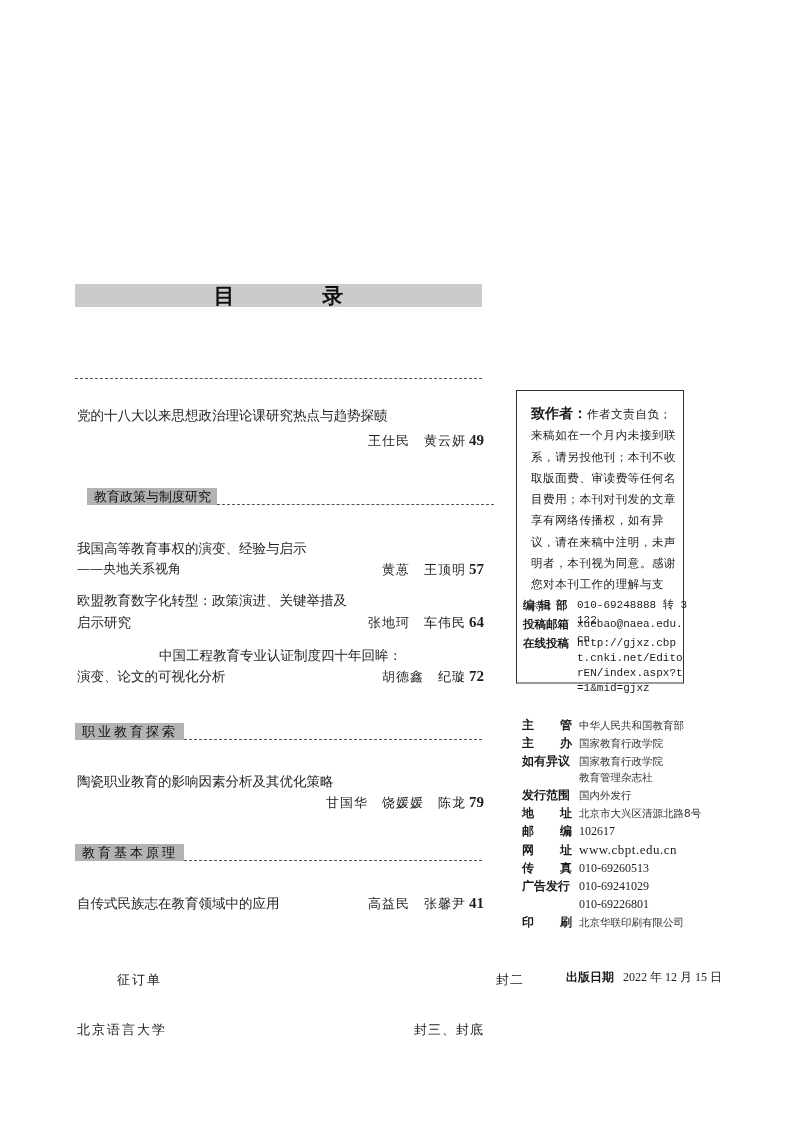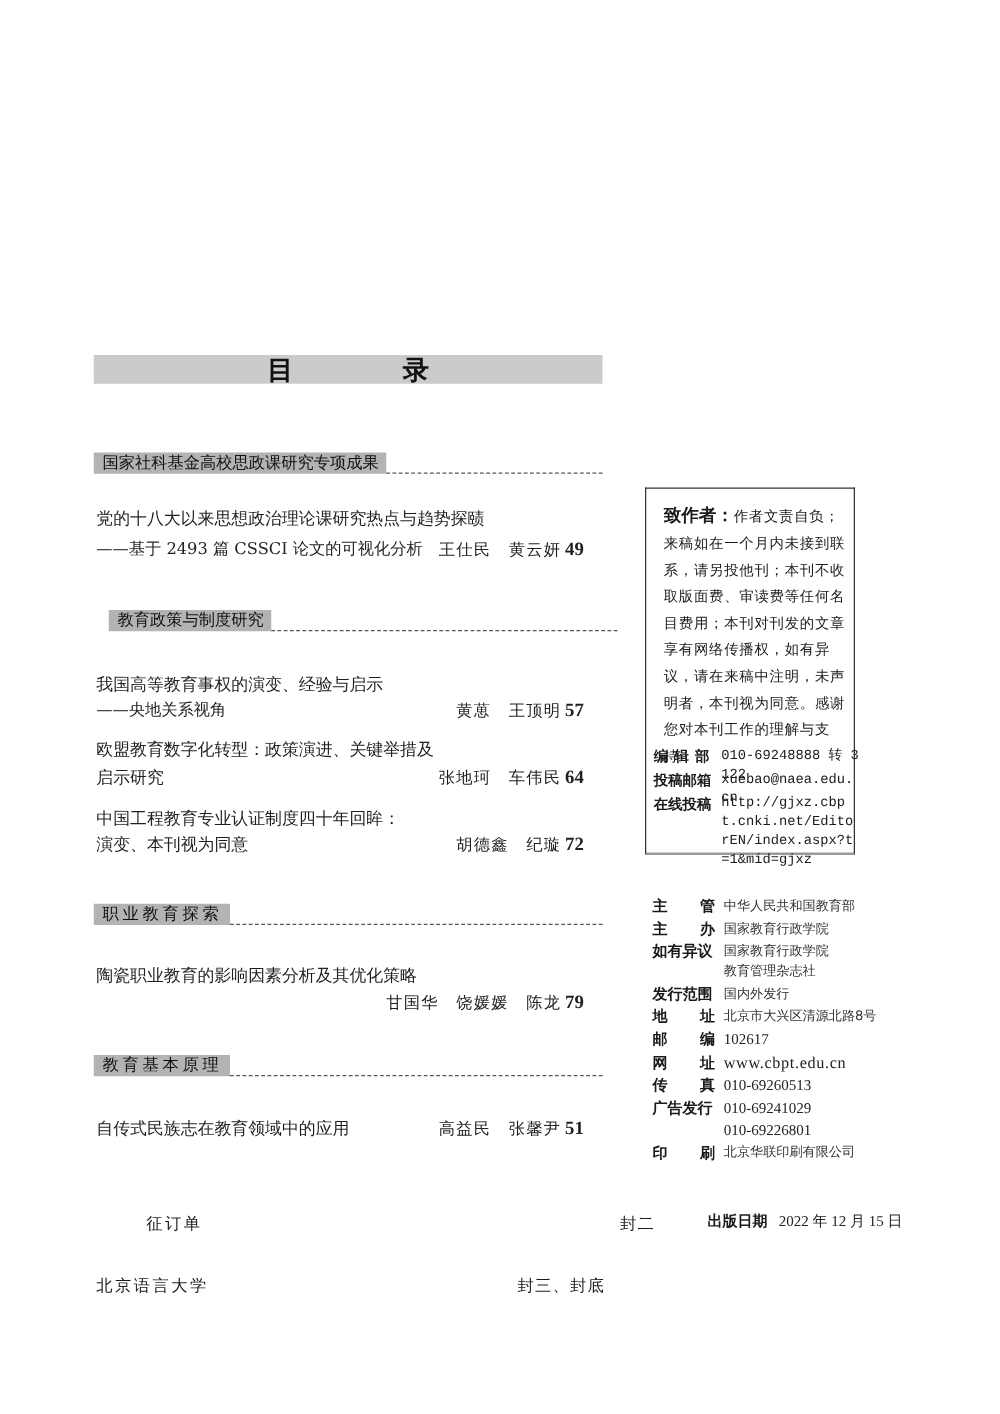--- a/index.html
+++ b/index.html
@@ -39,21 +39,21 @@
     flex: 1; height: 0; border-bottom: 1px dashed #555; margin-bottom: 0px;
   }
 
   
   .art-line {
     left: 77px; width: 407px; height: 20px;
     font-size: 13.5px; line-height: 20px; white-space: nowrap; color: #1f1f1f;
   }
   .art-line.sub { font-family: "DejaVu Serif", serif; font-size: 13px; }
   .right-meta {
-    position: absolute; right: 17px; top: 0;
+    position: absolute; right: 0; top: 0;
     font-family: "DejaVu Serif", serif; font-size: 13px; white-space: nowrap;
   }
   .right-meta .page { font-weight: bold; font-family: "Liberation Serif", serif; font-size: 15px; margin-left: 3px; }
   .right-meta .auth { letter-spacing: 1px; }
   .right-meta .auth + .auth { margin-left: 14px; }
 
   
   .foot-line {
     left: 77px; width: 407px; height: 20px;
     font-family: "DejaVu Serif", serif; font-size: 13px; line-height: 20px;
@@ -109,28 +109,26 @@
   .info .v.web { font-family: "Liberation Serif", serif; font-size: 13px; letter-spacing: 0.5px; color: #222; }
 </style>
 </head>
 <body>
 
 <div class="abs title-bar">
   <span>目  录</span>
 </div>
 
 <div class="abs sec" style="top:361px;">
-  <div class="label">国家社科基金高校思政课研究专项成果</div>
   <div class="dash"></div>
 </div>
 <div class="abs art-line" style="top:405px;">
   <span>党的十八大以来思想政治理论课研究热点与趋势探赜</span>
 </div>
 <div class="abs art-line sub" style="top:430px;">
-  <span>——基于 2493 篇 CSSCI 论文的可视化分析</span>
   <span class="right-meta">
     <span class="auth">王仕民</span><span class="auth">黄云妍</span><span class="page">49</span>
   </span>
 </div>
 
 <div class="abs sec" style="top:487px;padding-left:12px;">
   <div class="label">教育政策与制度研究</div>
   <div class="dash"></div>
 </div>
 
@@ -147,25 +145,25 @@
 <div class="abs art-line" style="top:590px;">
   <span>欧盟教育数字化转型：政策演进、关键举措及</span>
 </div>
 <div class="abs art-line" style="top:612px;">
   <span>启示研究</span>
   <span class="right-meta">
     <span class="auth">张地珂</span><span class="auth">车伟民</span><span class="page">64</span>
   </span>
 </div>
 
-<div class="abs art-line" style="top:645px;">
+<div class="abs art-line" style="top:645px;text-align:center;">
   <span>中国工程教育专业认证制度四十年回眸：</span>
 </div>
 <div class="abs art-line" style="top:666px;">
-  <span>演变、本刊视为同意</span>
+  <span>演变、论文的可视化分析</span>
   <span class="right-meta">
     <span class="auth">胡德鑫</span><span class="auth">纪璇</span><span class="page">72</span>
   </span>
 </div>
 
 <div class="abs sec" style="top:722px;">
   <div class="label spaced">职业教育探索</div>
   <div class="dash"></div>
 </div>
 <div class="abs art-line" style="top:771px;">
@@ -177,21 +175,21 @@
   </span>
 </div>
 
 <div class="abs sec" style="top:843px;">
   <div class="label spaced">教育基本原理</div>
   <div class="dash"></div>
 </div>
 <div class="abs art-line" style="top:893px;">
   <span>自传式民族志在教育领域中的应用</span>
   <span class="right-meta">
-    <span class="auth">高益民</span><span class="auth">张馨尹</span><span class="page">51</span>
+    <span class="auth">高益民</span><span class="auth">张馨尹</span><span class="page">41</span>
   </span>
 </div>
 
 <div class="abs foot-line" style="top:970px;margin-left:40px;">
   <span>征订单</span>
   <span class="right">封二</span>
 </div>
 <div class="abs foot-line" style="top:1020px;">
   <span>北京语言大学</span>
   <span class="right">封三、封底</span>

